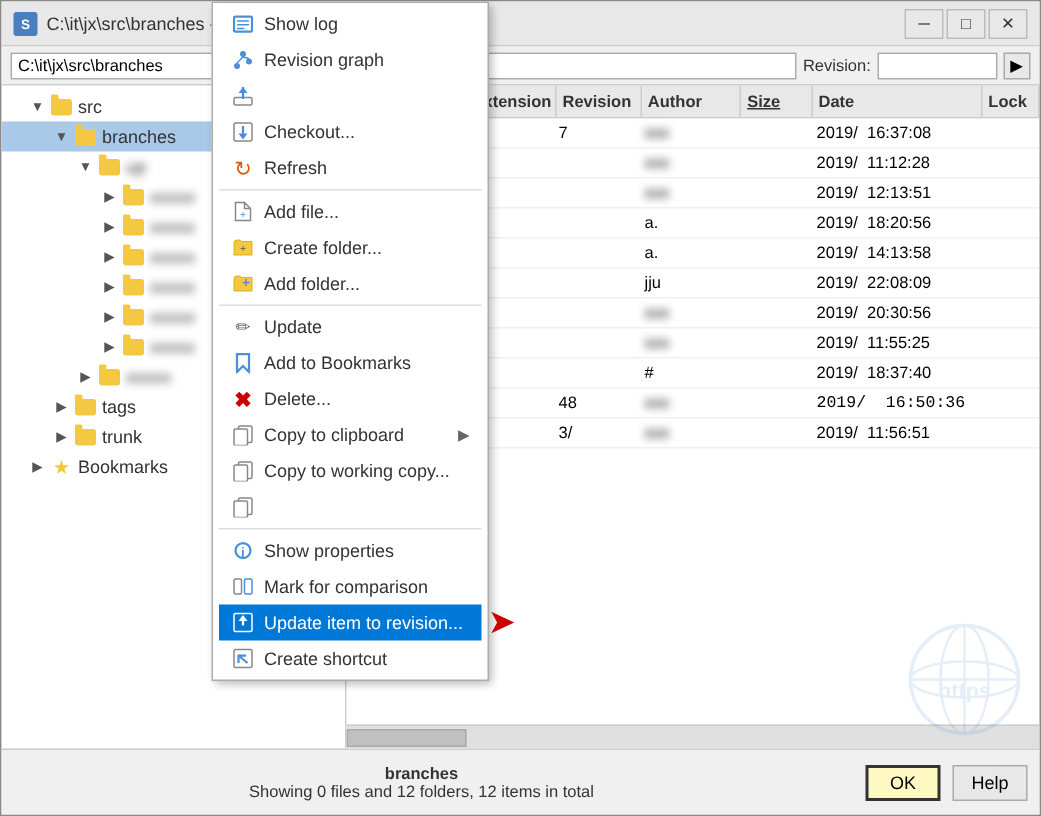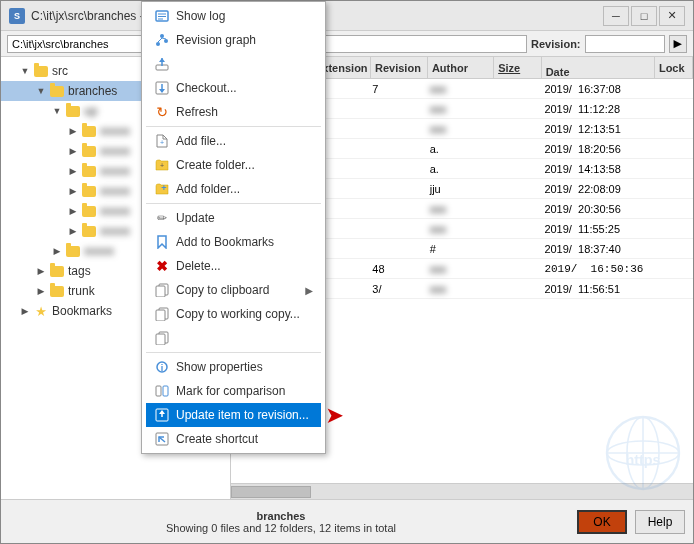--- a/index.html
+++ b/index.html
@@ -85,21 +85,20 @@
       flex: 1;
       height: 18px;
       border: 1px solid #aaa;
       padding: 0 4px;
       font-size: 11px;
       background: white;
     }
     .revision-label {
       font-size: 11px;
       color: #333;
-      font-weight: bold;
     }
     .revision-input {
       width: 80px;
       height: 18px;
       border: 1px solid #aaa;
       padding: 0 4px;
       font-size: 11px;
     }
 
     
@@ -254,21 +253,21 @@
       width: 50px;
       background: #e8e8e8;
       border: 1px solid #aaa;
       cursor: pointer;
       font-size: 12px;
       display: flex;
       align-items: center;
       justify-content: center;
     }
     .status-btn.default {
-      background: #c2410c;
+      background: #fef9c3;
       border: 2px solid #333;
       margin-left: 16px;
     }
 
     
     .watermark {
       position: absolute;
       bottom: 50px;
       right: 10px;
       width: 80px;
@@ -472,21 +471,21 @@
         </div>
         <div class="file-col-header col-rev">
           <span>Revision</span>
         </div>
         <div class="file-col-header col-author">
           <span>Author</span>
         </div>
         <div class="file-col-header col-size">
           <span>Size</span>
         </div>
-        <div class="file-col-header col-date" style="width:120px;align-items:flex-end;">
+        <div class="file-col-header col-date" style="width:120px;">
           <span>Date</span>
         </div>
         <div class="file-col-header col-lock">
           <span>Lock</span>
         </div>
       </div>
 
       <div class="file-list">
         <div class="file-row">
           <div class="file-cell col-name blurred">xxxxxxx</div>

